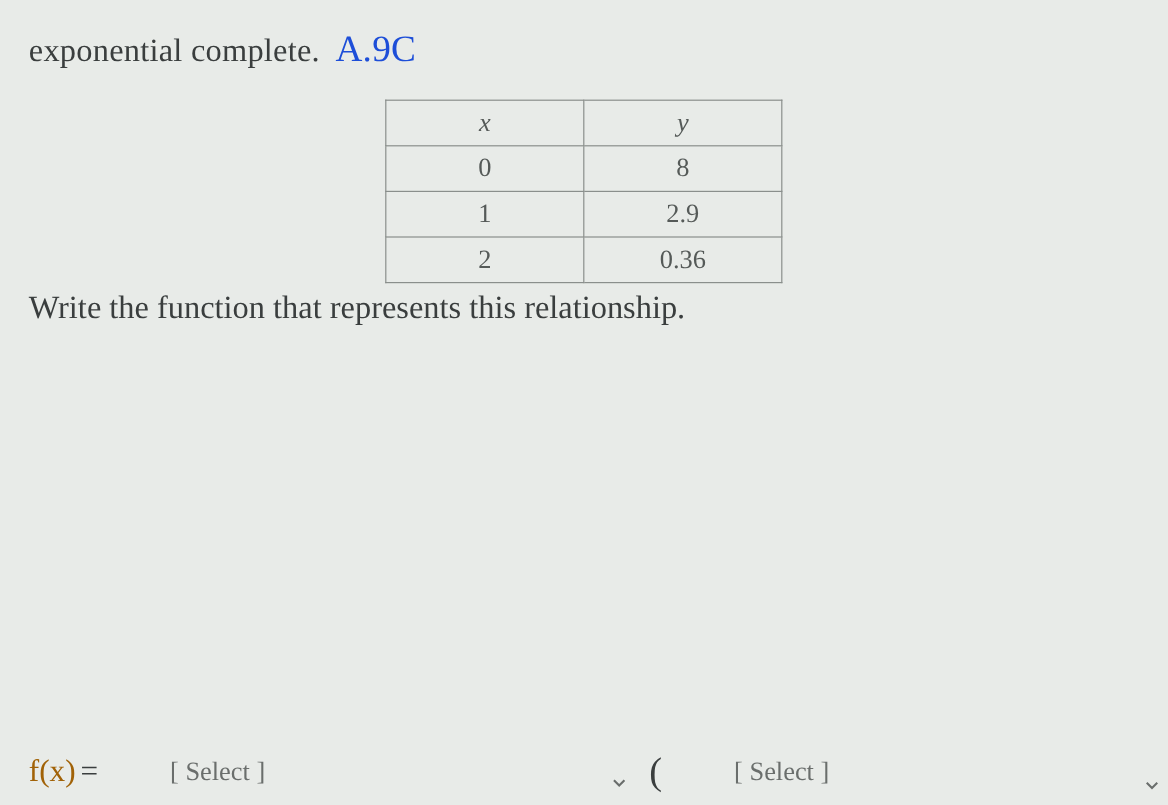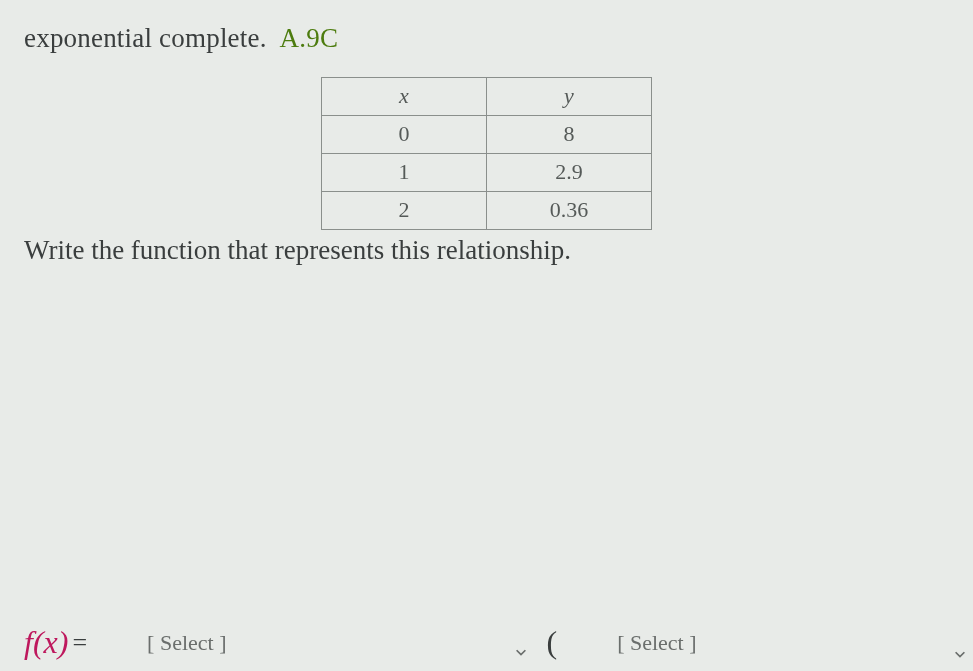--- a/index.html
+++ b/index.html
@@ -12,22 +12,22 @@
       padding: 18px 24px;
       position: relative;
       overflow: hidden;
     }
     .prompt-text {
       font-size: 27px;
       line-height: 1.5;
       letter-spacing: 0.2px;
     }
     .standard-tag {
-      color: #4d7c0f;
-      font-size: 27px;
+      color: #1d4ed8;
+      font-size: 31px;
       margin-left: 6px;
     }
     .data-table {
       border-collapse: collapse;
       margin: 18px auto 0 auto;
       background: #e8ebe8;
     }
     .data-table th, .data-table td {
       border: 1px solid #8a8f8c;
       text-align: center;
@@ -55,23 +55,22 @@
     .function-row {
       position: absolute;
       bottom: 10px;
       left: 24px;
       right: 24px;
       display: flex;
       align-items: center;
       font-size: 26px;
     }
     .fn-label {
-      font-style: italic;
-      font-size: 32px;
-      color: #be185d;
+      font-size: 26px;
+      color: #a16207;
     }
     .fn-eq {
       font-size: 26px;
       margin: 0 8px 0 4px;
     }
     .select-box {
       display: inline-flex;
       align-items: center;
       font-size: 22px;
       color: #6a6e6c;

